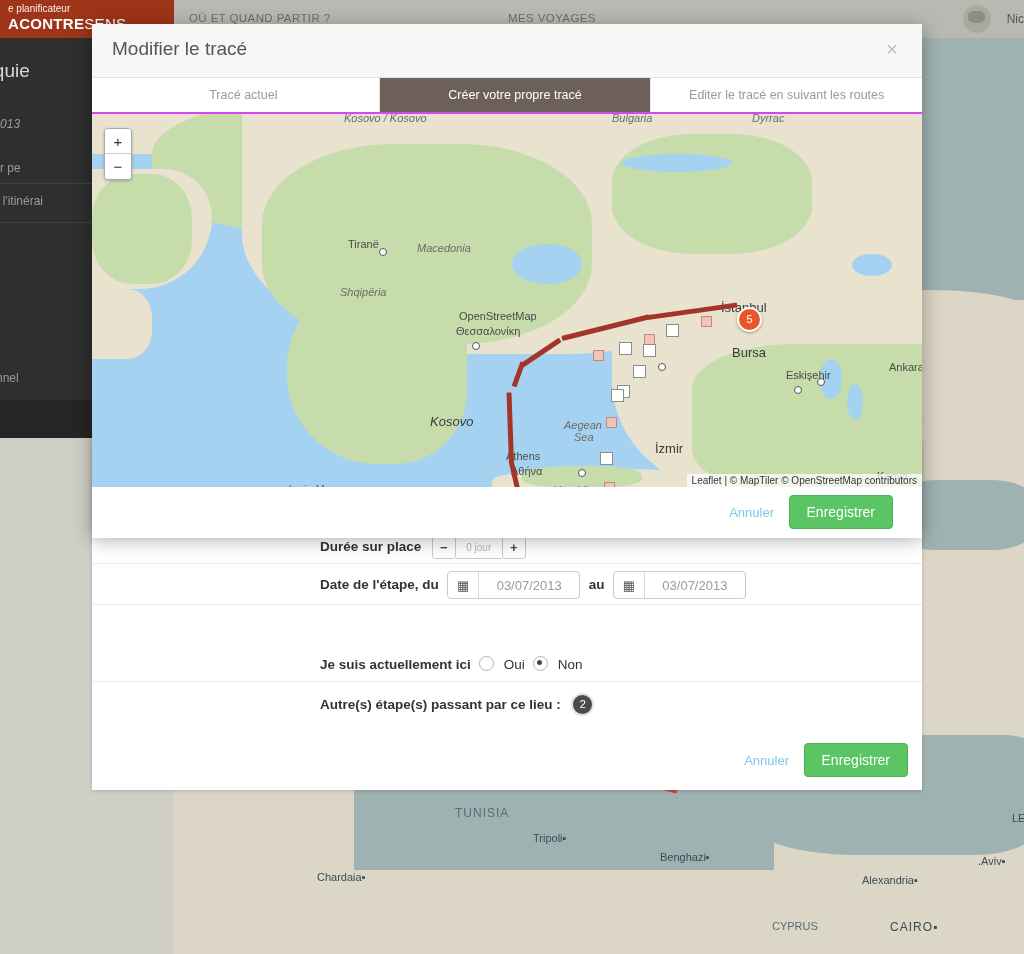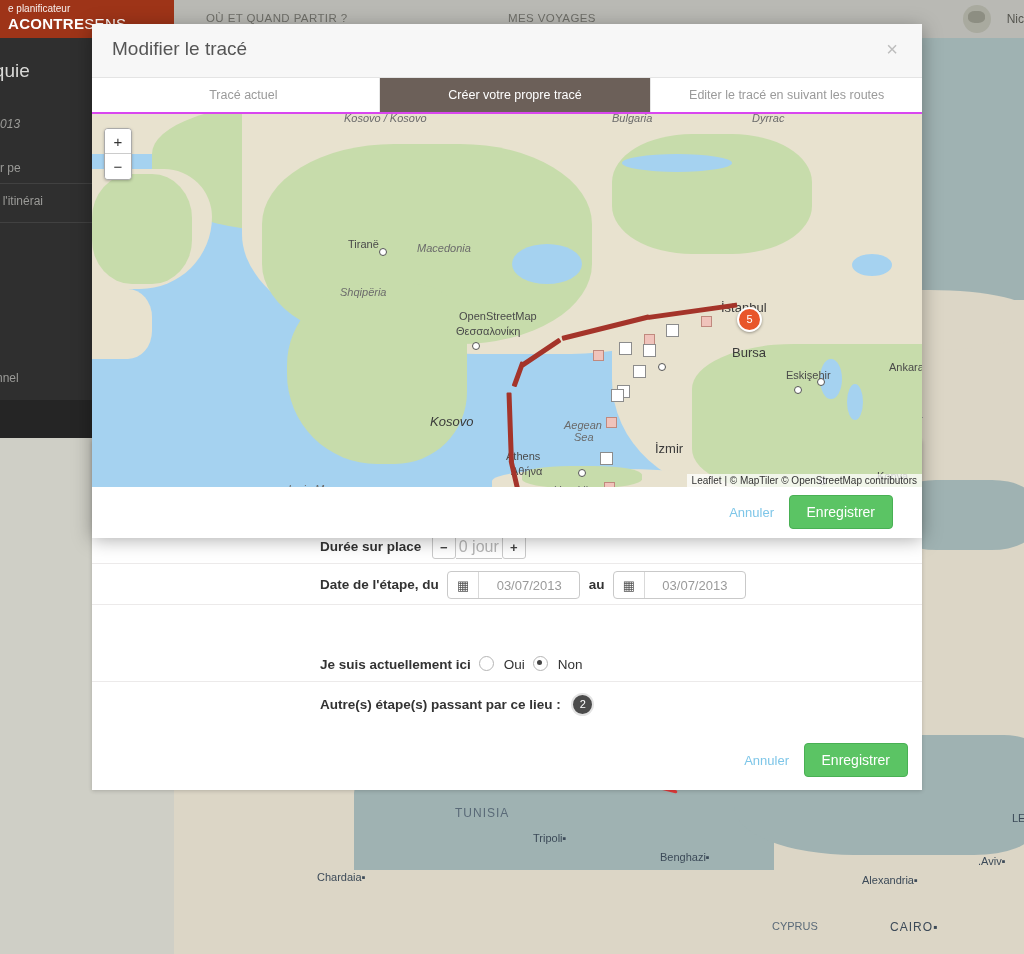--- a/index.html
+++ b/index.html
@@ -56,21 +56,21 @@
   .form-row{position:absolute;left:0;width:830px;border-bottom:1px solid #eceaea;
      box-sizing:border-box;}
   .lbl{font-size:13.5px;color:#333;font-weight:bold;}
   .lbl-normal{font-size:13.5px;color:#333;}
 
   .stepper{display:inline-flex;align-items:stretch;vertical-align:middle;margin-left:6px;}
   .step-btn{width:22px;height:22px;border:1px solid #c9c9c9;background:#fff;
      font-size:13px;color:#444;display:flex;align-items:center;justify-content:center;
      border-radius:3px;font-weight:bold;}
   .step-val{width:46px;height:22px;border-top:1px solid #c9c9c9;border-bottom:1px solid #c9c9c9;
-     background:#fff;font-size:16px;color:#b6b6b6;display:flex;align-items:center;
+     background:#fff;font-size:10px;color:#b6b6b6;display:flex;align-items:center;
      justify-content:center;}
 
   .datebox{display:inline-flex;align-items:stretch;vertical-align:middle;margin:0 4px;
      border:1px solid #c9c9c9;border-radius:4px;overflow:hidden;height:26px;background:#fff;}
   .cal-ico{width:30px;display:flex;align-items:center;justify-content:center;
      border-right:1px solid #d9d9d9;color:#555;font-size:13px;}
   .date-val{width:100px;display:flex;align-items:center;justify-content:center;
      font-size:13px;color:#9a9a9a;}
 
   .badge-green{display:inline-block;background:#5bc464;color:#fff;font-size:11.5px;
@@ -185,21 +185,21 @@
 
     <div class="sb-t5">isionnel</div>
     <div class="sidebar-foot"></div>
   </div>
 
   <div class="topbar">
     <div class="brand">
       <div class="l1">e planificateur</div>
       <div class="l2"><span>ACONTRE</span><span class="thin">SENS</span></div>
     </div>
-    <a class="navlink" style="left:206px;">OÙ ET QUAND PARTIR ?</a>
+    <a class="navlink" style="left:189px;">OÙ ET QUAND PARTIR ?</a>
     <a class="navlink" style="left:351px;margin-top:48px;">PLANIFIER UN VOYAGE</a>
     <a class="navlink" style="left:508px;">MES VOYAGES</a>
     <div class="avatar"></div>
     <span class="avatar-name">Nic</span>
   </div>
 
   <div class="content-panel">
 
     <div class="form-row" style="top:84px;height:40px;padding:11px 0 0 228px;">
       <span class="lbl">Durée sur place</span>

